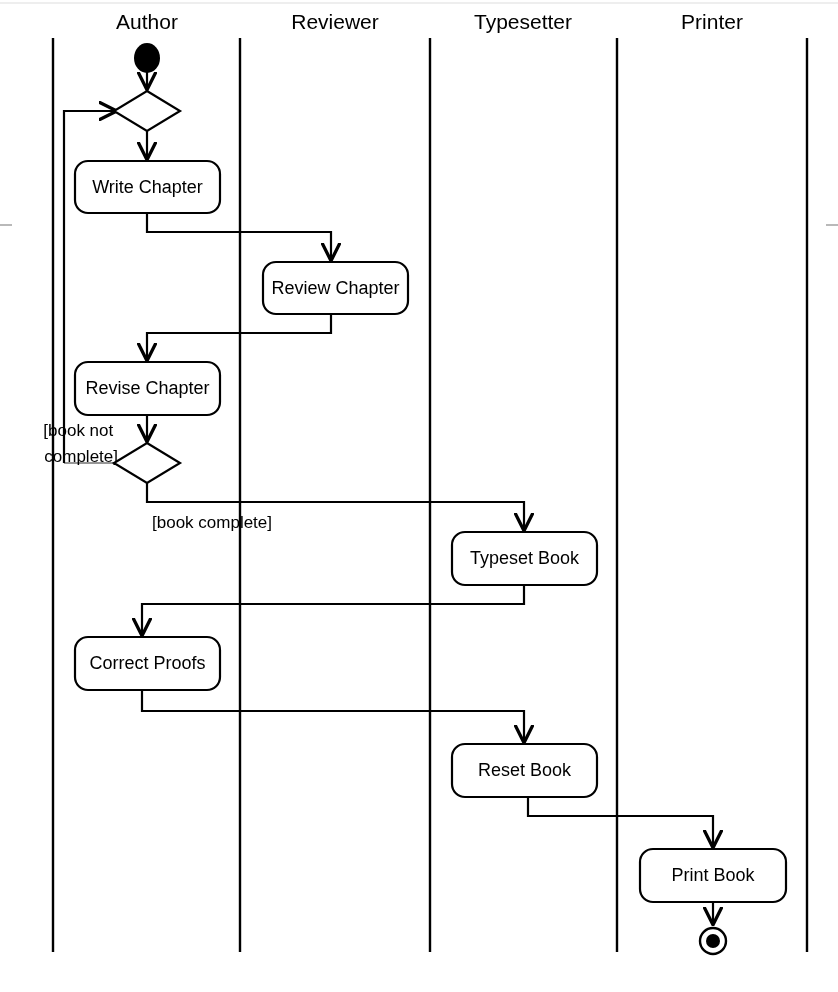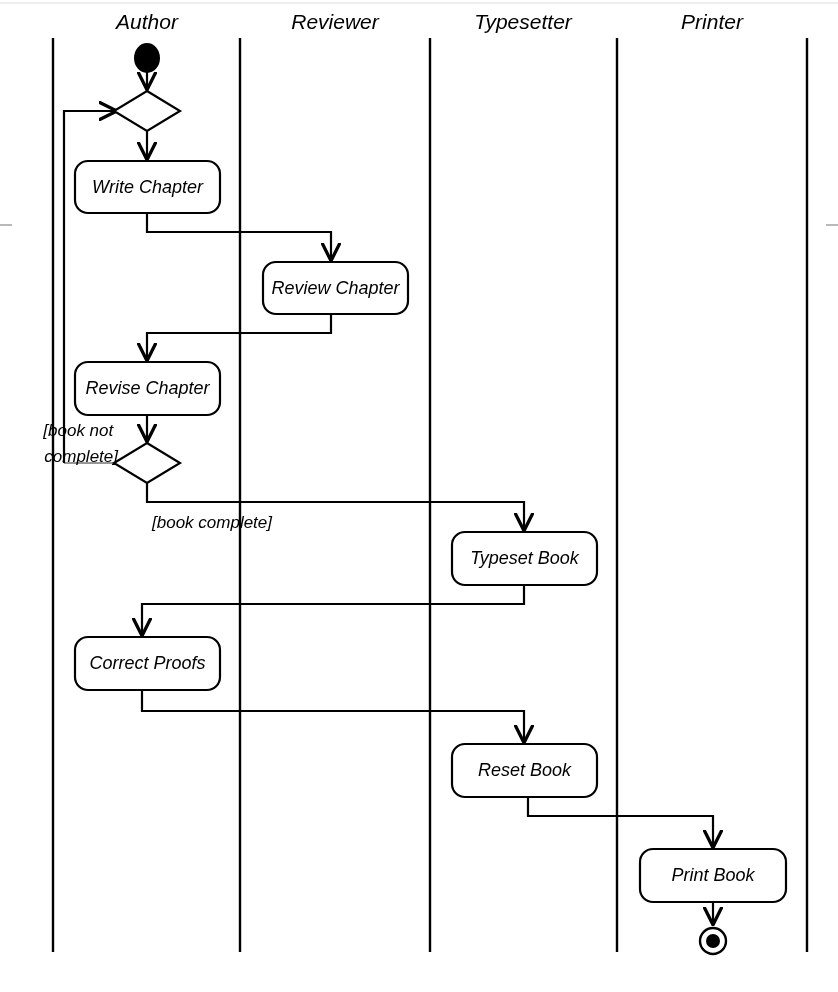--- a/index.html
+++ b/index.html
@@ -10,21 +10,20 @@
   }
   body {
     font-family: "Liberation Sans", sans-serif;
   }
   #canvas {
     position: relative;
     width: 838px;
     height: 992px;
     background: #ffffff;
     overflow: hidden;
-    font-style: italic;
   }
   #diagram-svg {
     display: block;
     width: 838px;
     height: 992px;
   }
   .lane-title {
     font-family: "Liberation Sans", sans-serif;
     font-size: 21px;
     fill: #000000;

